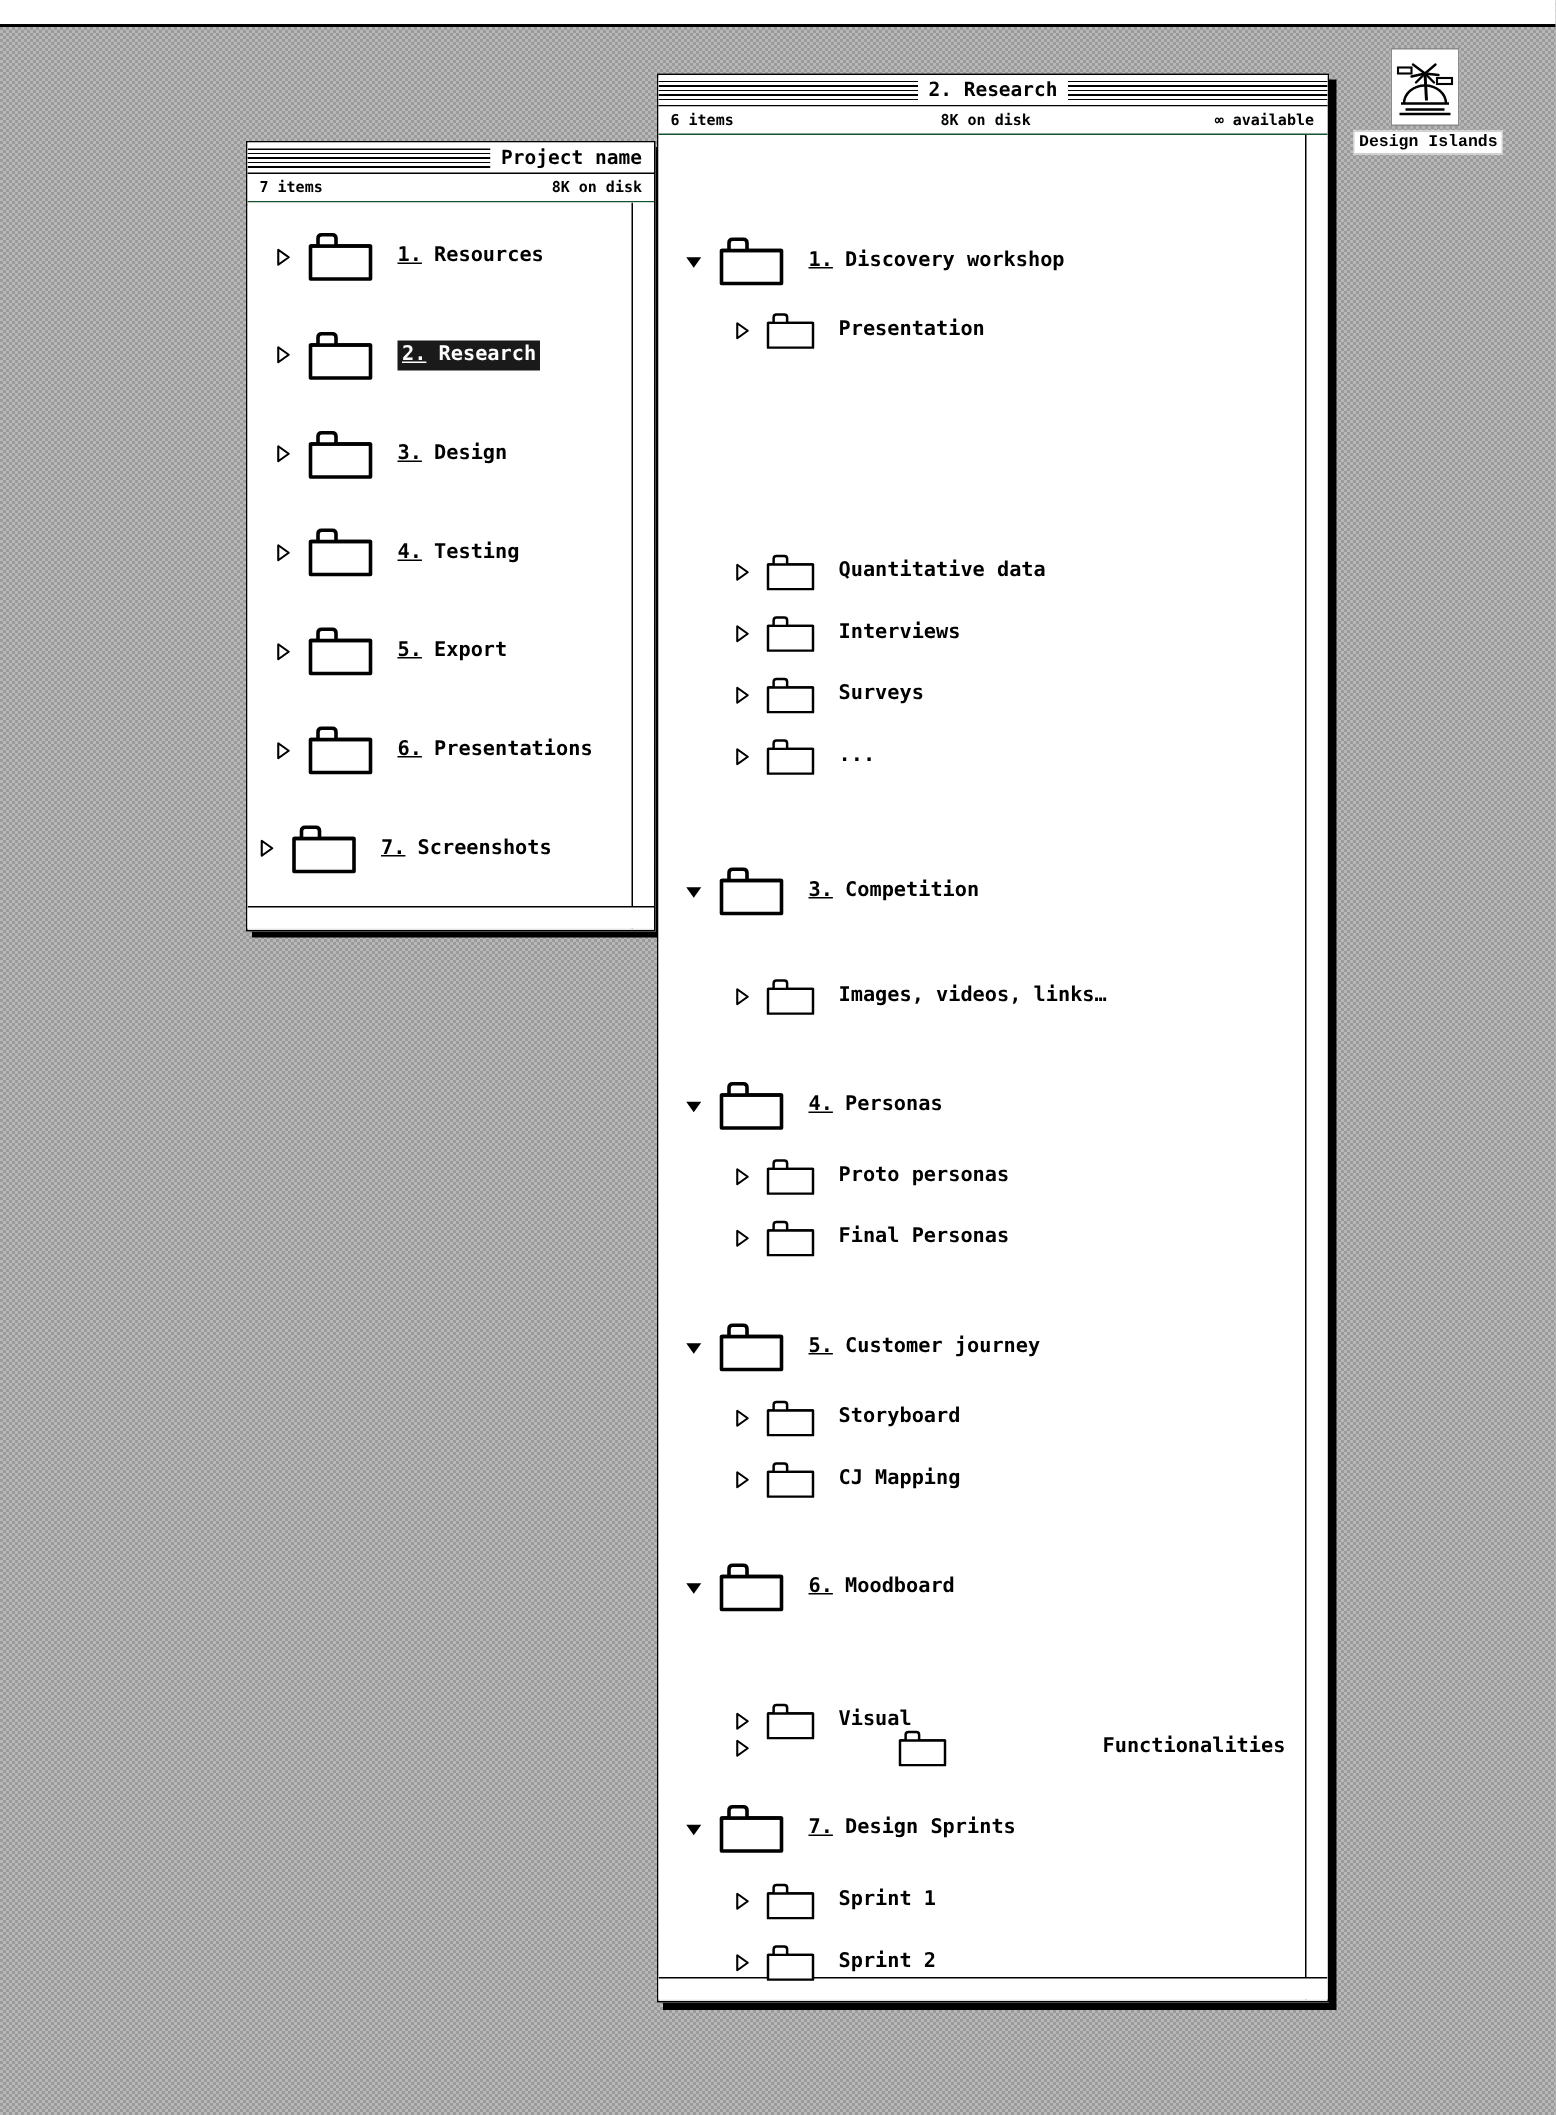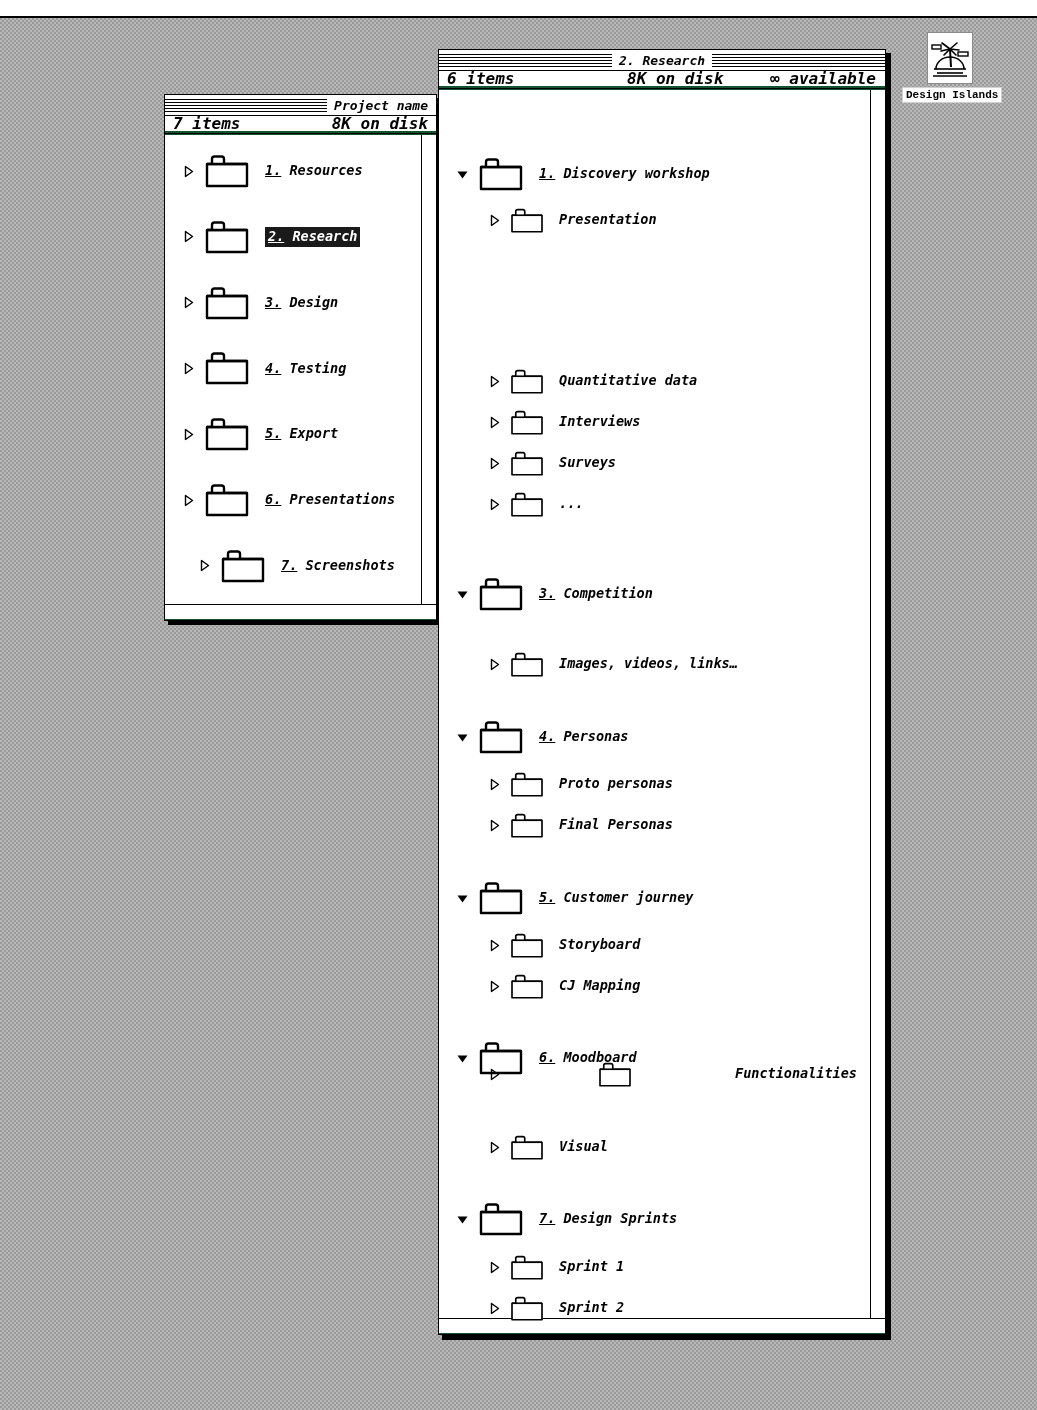--- a/index.html
+++ b/index.html
@@ -28,24 +28,23 @@
     width: 1037px;
     height: 18px;
     background: #ffffff;
     border-bottom: 2px solid #000;
     box-sizing: border-box;
   }
 
   
   .window {
     position: absolute;
-    background: #14532d;
+    background: #e5e5e5;
     border: 1px solid #000;
     box-sizing: border-box;
-    font-style: italic;
   }
   .window-shadow {
     position: absolute;
     background: #000;
   }
 
   .titlebar {
     position: relative;
     height: 20px;
     background: #ffffff;
@@ -74,24 +73,24 @@
     white-space: nowrap;
     background: #ffffff;
     letter-spacing: 0px;
   }
   .titlebar.right-title .title-text { margin-left: auto; padding-right: 8px; }
 
   .infobar {
     position: relative;
     height: 19px;
     background: #ffffff;
-    border-bottom: 4px solid #14532d;
+    border-bottom: 1px solid #14532d;
     display: flex;
     align-items: center;
-    font-size: 16px;
+    font-size: 10px;
     font-weight: bold;
     color: #000;
     box-sizing: border-box;
   }
   .infobar::after {
     content: "";
     position: absolute;
     left: 0; right: 0; bottom: -3px;
     height: 1px;
     background: #000;
@@ -306,21 +305,21 @@
         <span class="folder">
           <svg width="48" height="38" viewBox="0 0 48 38">
             <path d="M4 12 L4 34 L44 34 L44 12 Z" fill="#fff" stroke="#000" stroke-width="2.4" stroke-linejoin="round"></path>
             <path d="M9 12 L9 7 Q9 4.5 11.5 4.5 L18.5 4.5 Q21 4.5 21 7 L21 12" fill="#fff" stroke="#000" stroke-width="2.4" stroke-linejoin="round"></path>
             <line x1="4" y1="12" x2="44" y2="12" stroke="#000" stroke-width="2.4"></line>
           </svg>
         </span>
         <span style="display: inline-block; width: 14px;"></span>
         <span class="label"><span class="num">6.</span> Presentations</span>
       </div>
-      <div class="row" style="left: 32px; top: 414.8px;">
+      <div class="row" style="left: 5px; top: 414.8px;">
         <span class="tri">
           <svg width="13" height="13" viewBox="0 0 13 13">
             <polygon points="3.5,1.5 3.5,11.5 10.5,6.5" fill="none" stroke="#000" stroke-width="1.4" stroke-linejoin="round"></polygon>
           </svg>
         </span>
         <span style="display: inline-block; width: 8px;"></span>
         <span class="folder">
           <svg width="48" height="38" viewBox="0 0 48 38">
             <path d="M4 12 L4 34 L44 34 L44 12 Z" fill="#fff" stroke="#000" stroke-width="2.4" stroke-linejoin="round"></path>
             <path d="M9 12 L9 7 Q9 4.5 11.5 4.5 L18.5 4.5 Q21 4.5 21 7 L21 12" fill="#fff" stroke="#000" stroke-width="2.4" stroke-linejoin="round"></path>
@@ -597,21 +596,21 @@
         <span class="folder">
           <svg width="48" height="38" viewBox="0 0 48 38">
             <path d="M4 12 L4 34 L44 34 L44 12 Z" fill="#fff" stroke="#000" stroke-width="2.4" stroke-linejoin="round"></path>
             <path d="M9 12 L9 7 Q9 4.5 11.5 4.5 L18.5 4.5 Q21 4.5 21 7 L21 12" fill="#fff" stroke="#000" stroke-width="2.4" stroke-linejoin="round"></path>
             <line x1="4" y1="12" x2="44" y2="12" stroke="#000" stroke-width="2.4"></line>
           </svg>
         </span>
         <span style="display: inline-block; width: 14px;"></span>
         <span class="label"><span class="num">6.</span> Moodboard</span>
       </div>
-      <div class="row" style="left: 48px; top: 968px; gap: 44px;">
+      <div class="row" style="left: 48px; top: 1059px; gap: 44px;">
         <span class="tri">
           <svg width="13" height="13" viewBox="0 0 13 13">
             <polygon points="3.5,1.5 3.5,11.5 10.5,6.5" fill="none" stroke="#000" stroke-width="1.4" stroke-linejoin="round"></polygon>
           </svg>
         </span>
         <span style="display: inline-block; width: 8px;"></span>
         <span class="folder">
           <svg width="36" height="29" viewBox="0 0 48 38">
             <path d="M4 12 L4 34 L44 34 L44 12 Z" fill="#fff" stroke="#000" stroke-width="2.2" stroke-linejoin="round"></path>
             <path d="M9 12 L9 7 Q9 4.5 11.5 4.5 L18.5 4.5 Q21 4.5 21 7 L21 12" fill="#fff" stroke="#000" stroke-width="2.2" stroke-linejoin="round"></path>

